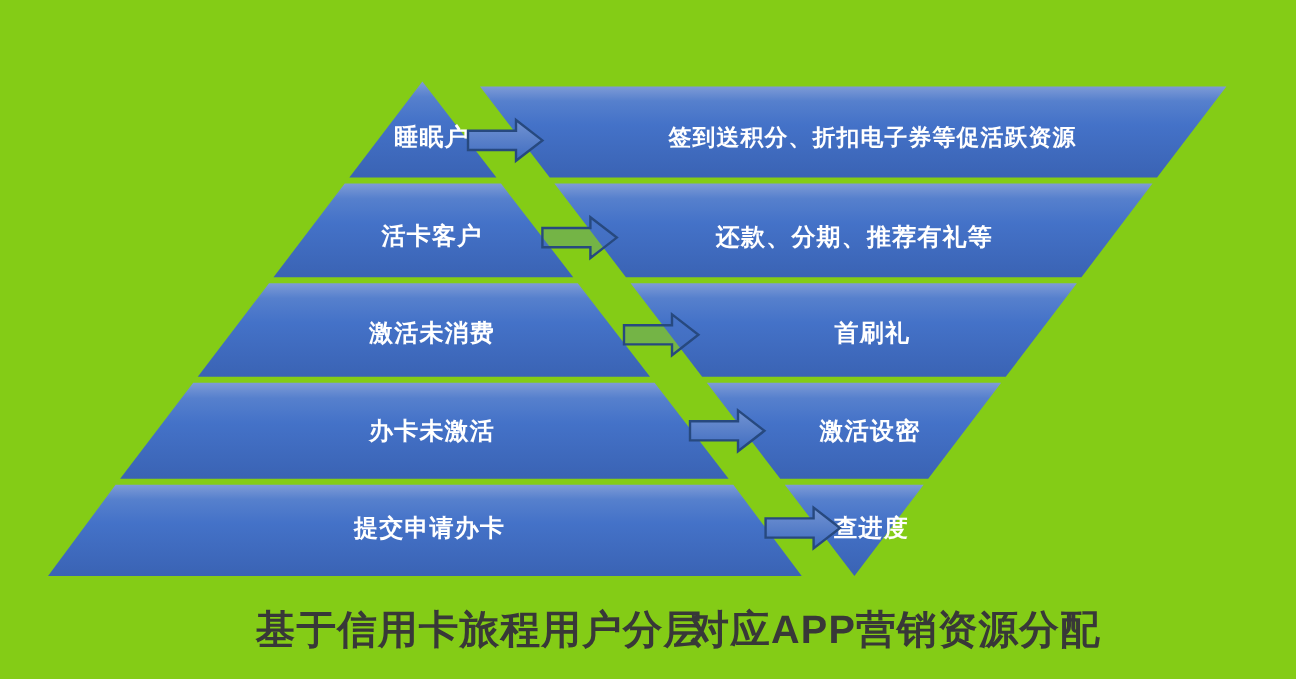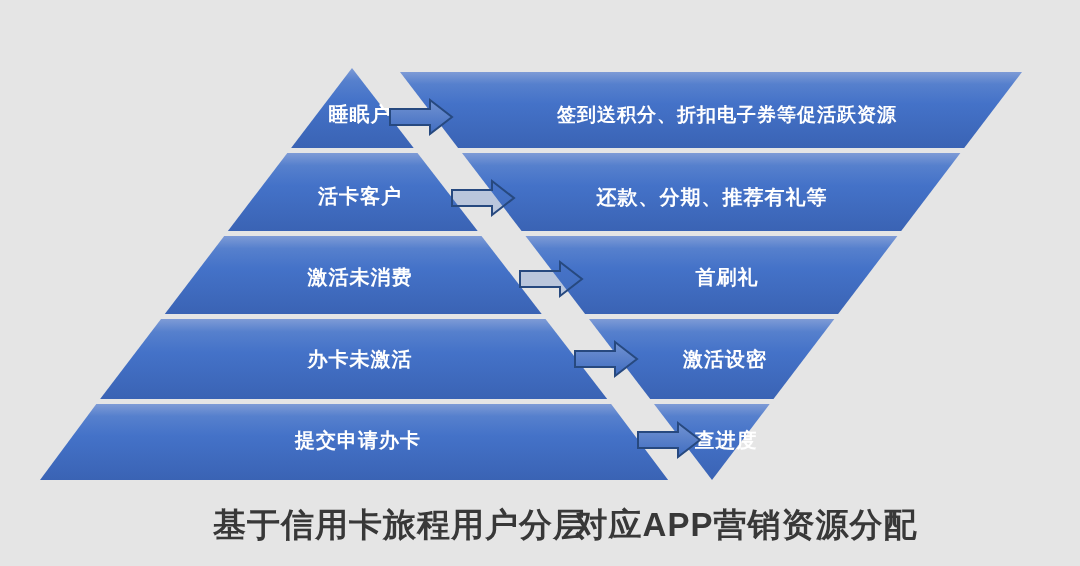--- a/index.html
+++ b/index.html
@@ -5,21 +5,21 @@
   html, body {
     margin: 0;
     padding: 0;
     background: #ffffff;
     font-family: "Liberation Sans", "DejaVu Sans", sans-serif;
   }
   .stage {
     position: relative;
     width: 1080px;
     height: 566px;
-    background: #e5e5e5;
+    background: #84cc16;
     overflow: hidden;
   }
   svg { display: block; }
   .band { stroke: none; }
   .layer-label {
     fill: #ffffff;
     font-weight: 700;
     font-size: 20px;
     text-anchor: middle;
     letter-spacing: 1px;

